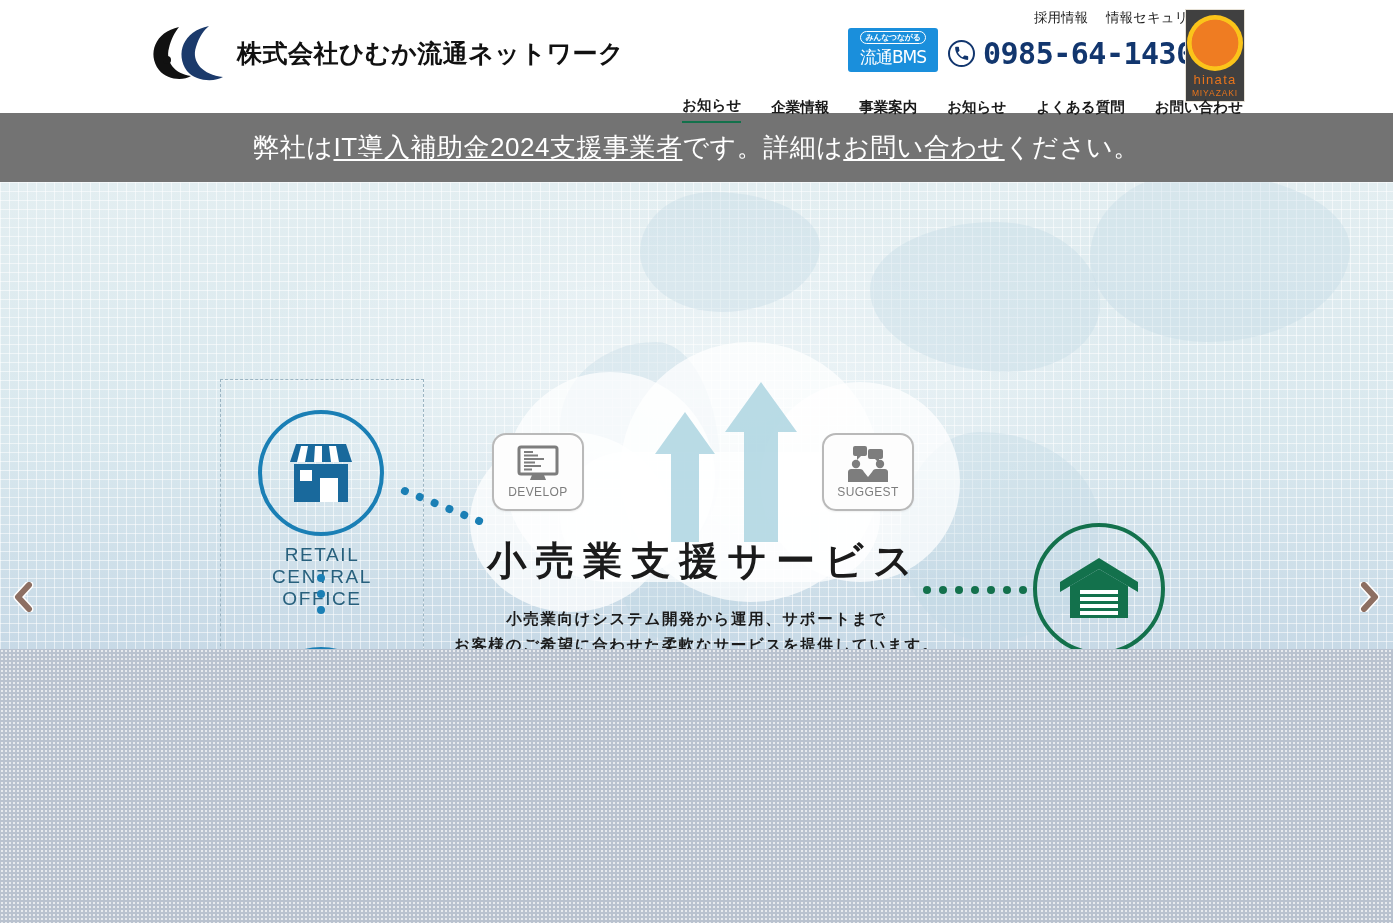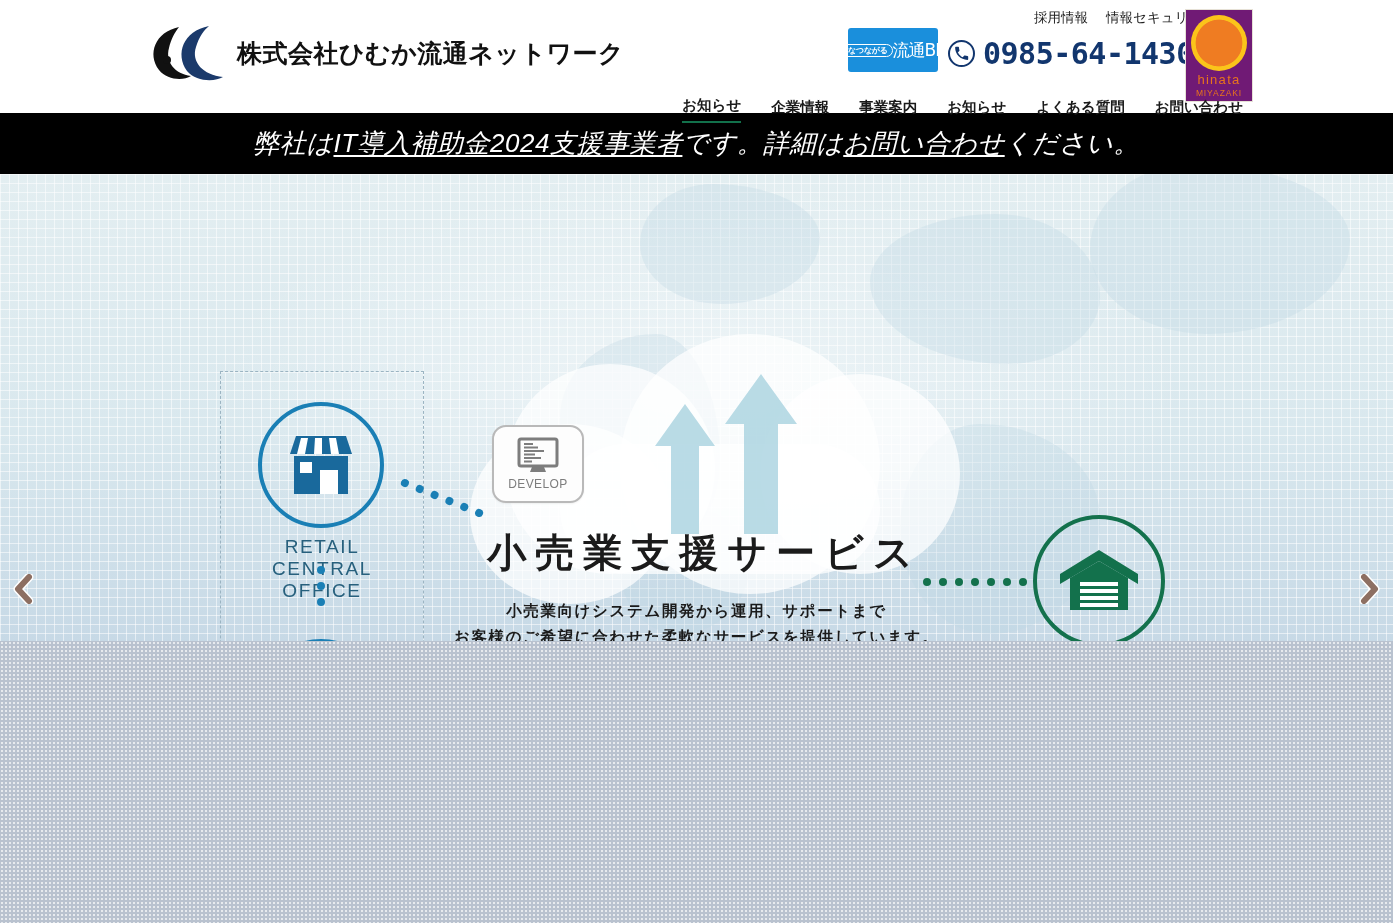--- a/index.html
+++ b/index.html
@@ -31,21 +31,21 @@
     display: flex; gap: 18px;
   }
   .top-links a {
     font-size: 13.5px; color: #222; text-decoration: none; white-space: nowrap;
   }
 
   .bms-badge {
     position: absolute; left: 848px; top: 28px;
     width: 90px; height: 44px; background: #1a8fdc;
     border-radius: 3px; padding: 3px 4px;
-    display: flex; flex-direction: row; align-items: center; justify-content: center;
+    display: flex; flex-direction: column; align-items: center; justify-content: flex-start;
   }
   .bms-top {
     border: 1.4px solid #ffffff; border-radius: 7px;
     font-size: 8px; color: #ffffff; font-weight: bold;
     padding: 0px 4px; line-height: 11px; white-space: nowrap;
     letter-spacing: -0.3px;
   }
   .bms-main {
     font-size: 17px; font-weight: normal; color: #ffffff;
     line-height: 26px; letter-spacing: -1px; white-space: nowrap;
@@ -61,22 +61,22 @@
     display: flex; align-items: center; justify-content: center;
   }
   .phone-num {
     font-size: 30px; font-weight: bold; color: #12366e;
     letter-spacing: -0.5px; white-space: nowrap;
     font-family: "DejaVu Sans Mono", monospace;
   }
 
   .hinata {
     position: absolute; left: 1185px; top: 9px;
-    width: 68px; height: 93px;
-    background: #701a75; border: 1px solid #e6e1d6;
+    width: 60px; height: 93px;
+    background: #404040; border: 1px solid #e6e1d6;
     display: flex; flex-direction: column; align-items: center;
     padding-top: 5px;
   }
   .hinata-sun {
     width: 56px; height: 56px; border-radius: 50%;
     background: radial-gradient(circle at 50% 50%, #ef7c22 0 58%, #fbc41a 60% 80%, #fde98b 82% 100%);
   }
   .hinata-a { font-size: 13px; color: #e8741c; letter-spacing: 1.3px; line-height: 16px; margin-top: 1px; }
   .hinata-b { font-size: 8.5px; color: #e8741c; letter-spacing: 0.9px; line-height: 11px; }
 
@@ -86,23 +86,23 @@
   }
   .nav a {
     font-size: 14.5px; font-weight: bold; color: #1a1a1a;
     text-decoration: none; white-space: nowrap;
     padding-bottom: 6px;
   }
   .nav a.active { border-bottom: 2.5px solid #12714b; margin-top: 16px; }
 
   
   .notice {
-    width: 1393px; height: 61px;
-    background: #000000;
-    display: flex; align-items: center; justify-content: center; font-style: italic;
+    width: 1393px; height: 69px;
+    background: #737373;
+    display: flex; align-items: center; justify-content: center;
   }
   .notice-text {
     font-size: 26px; color: #ffffff; font-weight: 500;
     letter-spacing: 0.5px; white-space: nowrap;
   }
   .notice-text u { text-decoration: underline; text-underline-offset: 3px; }
 
   
   .hero {
     position: relative; width: 1393px; height: 467px;
@@ -338,20 +338,32 @@
       <rect x="8" y="9.5" width="14" height="2" fill="#7d7d7d"></rect>
       <rect x="8" y="13" width="20" height="2" fill="#7d7d7d"></rect>
       <rect x="8" y="16.5" width="11" height="2" fill="#7d7d7d"></rect>
       <rect x="8" y="20" width="17" height="2" fill="#7d7d7d"></rect>
       <rect x="8" y="23.5" width="8" height="2" fill="#7d7d7d"></rect>
       <path d="M16 30 L28 30 L30 35 L14 35 Z" fill="#7d7d7d"></path>
     </svg>
     <span class="cap">DEVELOP</span>
   </div>
 
+  <div class="smallicon" style="left:822px; top:251px;">
+    <svg width="46" height="38" viewBox="0 0 46 38">
+      <rect x="8" y="1" width="14" height="10" rx="2" fill="#7d7d7d"></rect>
+      <path d="M12 11 L12 15 L16 11 Z" fill="#7d7d7d"></path>
+      <rect x="23" y="4" width="15" height="10" rx="2" fill="#7d7d7d"></rect>
+      <path d="M34 14 L34 18 L30 14 Z" fill="#7d7d7d"></path>
+      <circle cx="11" cy="19" r="4.2" fill="#7d7d7d"></circle>
+      <circle cx="35" cy="19" r="4.2" fill="#7d7d7d"></circle>
+      <path d="M3 37 L3 27 C3 24.5 5 24 8 24 L15 24 C17 24 18 25 19 27 L23 32 L27 27 C28 25 29 24 31 24 L38 24 C41 24 43 24.5 43 27 L43 37 Z" fill="#7d7d7d"></path>
+    </svg>
+    <span class="cap">SUGGEST</span>
+  </div>
 
   <div class="hero-title">小売業支援サービス</div>
   <div class="hero-sub">
     <div>小売業向けシステム開発から運用、サポートまで</div>
     <div>お客様のご希望に合わせた柔軟なサービスを提供しています。</div>
   </div>
 
   <div class="arrow-btn left">
     <svg width="22" height="30" viewBox="0 0 22 30">
       <path d="M17 3 L6 15 L17 27" fill="none" stroke="#ffffff" stroke-width="9" stroke-linecap="round" stroke-linejoin="round"></path>

